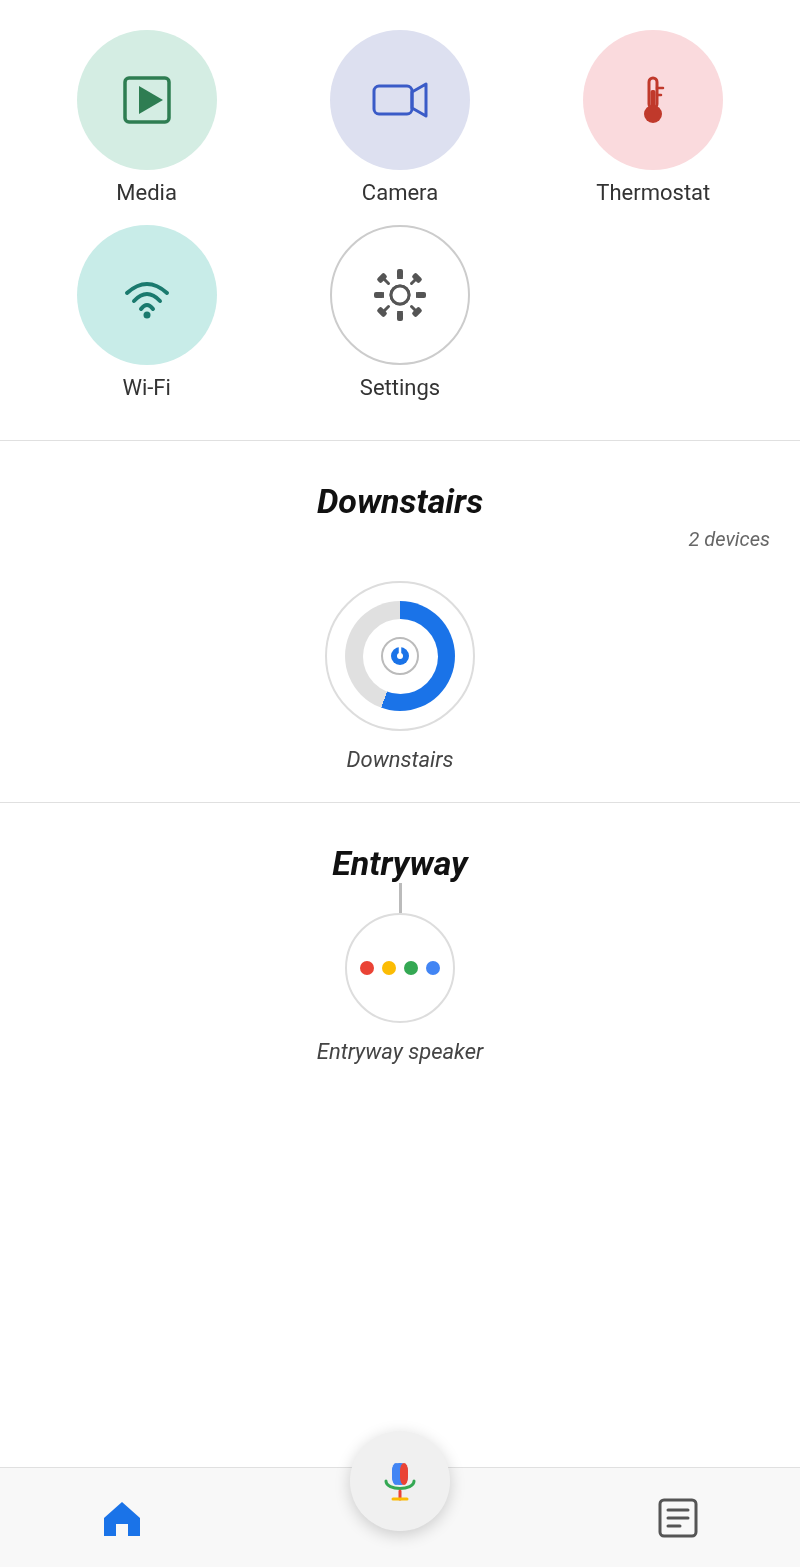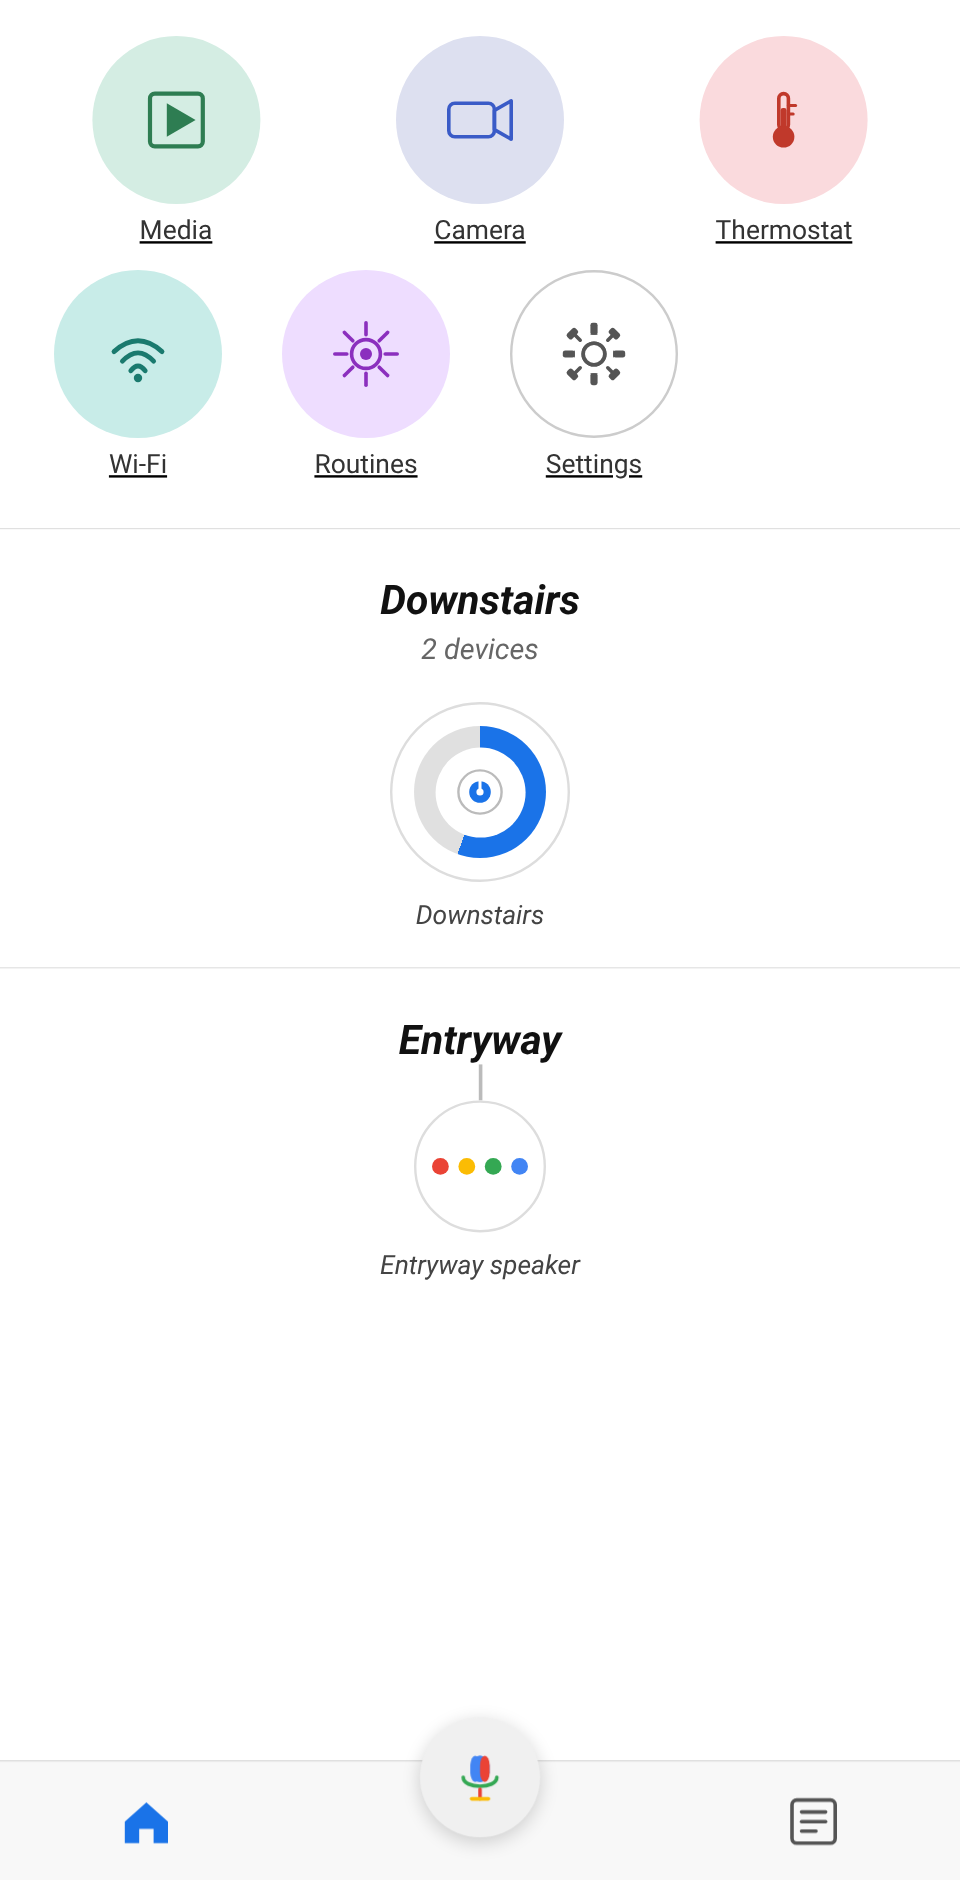--- a/index.html
+++ b/index.html
@@ -22,21 +22,20 @@
       align-items: center;
       margin-bottom: 20px;
     }
     .shortcut-item {
       display: flex;
       flex-direction: column;
       align-items: center;
       gap: 10px;
       cursor: pointer;
       width: 140px;
-      text-decoration: underline;
     }
     .shortcut-circle {
       width: 140px;
       height: 140px;
       border-radius: 50%;
       display: flex;
       align-items: center;
       justify-content: center;
     }
     .shortcut-label {
@@ -75,23 +74,23 @@
       padding: 30px 30px 20px 30px;
       font-style: italic;
     }
     .room-title {
       font-size: 34px;
       font-weight: 700;
       color: #111;
       text-align: center;
     }
     .room-subtitle {
-      font-size: 24px;
+      font-size: 20px;
       color: #666;
-      text-align: center;
+      text-align: right;
       margin-top: 6px;
       margin-bottom: 30px;
     }
     .devices-grid {
       display: flex;
       flex-direction: row;
       gap: 30px;
       padding: 0 10px;
     }
     .device-item {
@@ -282,37 +281,20 @@
         <svg viewBox="0 0 60 60" fill="none" xmlns="http://www.w3.org/2000/svg">
           <path d="M10 28 Q30 10 50 28" stroke="#1a7a6e" stroke-width="4" stroke-linecap="round" fill="none"></path>
           <path d="M17 36 Q30 22 43 36" stroke="#1a7a6e" stroke-width="4" stroke-linecap="round" fill="none"></path>
           <path d="M24 44 Q30 36 36 44" stroke="#1a7a6e" stroke-width="4" stroke-linecap="round" fill="none"></path>
           <circle cx="30" cy="50" r="3.5" fill="#1a7a6e"></circle>
         </svg>
       </div>
       <span class="shortcut-label">Wi-Fi</span>
     </div>
 
-    <div class="shortcut-item">
-      <div class="shortcut-circle circle-purple">
-        <svg viewBox="0 0 60 60" fill="none" xmlns="http://www.w3.org/2000/svg">
-          <circle cx="30" cy="30" r="12" stroke="#8b2fbe" stroke-width="3" fill="none"></circle>
-          <line x1="30" y1="4" x2="30" y2="14" stroke="#8b2fbe" stroke-width="3" stroke-linecap="round"></line>
-          <line x1="30" y1="46" x2="30" y2="56" stroke="#8b2fbe" stroke-width="3" stroke-linecap="round"></line>
-          <line x1="4" y1="30" x2="14" y2="30" stroke="#8b2fbe" stroke-width="3" stroke-linecap="round"></line>
-          <line x1="46" y1="30" x2="56" y2="30" stroke="#8b2fbe" stroke-width="3" stroke-linecap="round"></line>
-          <line x1="12" y1="12" x2="19" y2="19" stroke="#8b2fbe" stroke-width="3" stroke-linecap="round"></line>
-          <line x1="41" y1="41" x2="48" y2="48" stroke="#8b2fbe" stroke-width="3" stroke-linecap="round"></line>
-          <line x1="48" y1="12" x2="41" y2="19" stroke="#8b2fbe" stroke-width="3" stroke-linecap="round"></line>
-          <line x1="12" y1="48" x2="19" y2="41" stroke="#8b2fbe" stroke-width="3" stroke-linecap="round"></line>
-          <circle cx="30" cy="30" r="5" fill="#8b2fbe"></circle>
-        </svg>
-      </div>
-      <span class="shortcut-label">Routines</span>
-    </div>
 
     <div class="shortcut-item">
       <div class="shortcut-circle circle-outline">
         <svg viewBox="0 0 60 60" fill="none" xmlns="http://www.w3.org/2000/svg">
           <circle cx="30" cy="30" r="9" stroke="#555" stroke-width="3" fill="none"></circle>
           <path d="M30 6 L33 14 L27 14 Z" fill="#555"></path>
           <path d="M30 54 L33 46 L27 46 Z" fill="#555"></path>
           <path d="M6 30 L14 27 L14 33 Z" fill="#555"></path>
           <path d="M54 30 L46 27 L46 33 Z" fill="#555"></path>
           <path d="M12.5 12.5 L18.5 18.5" stroke="#555" stroke-width="3" stroke-linecap="round"></path>

